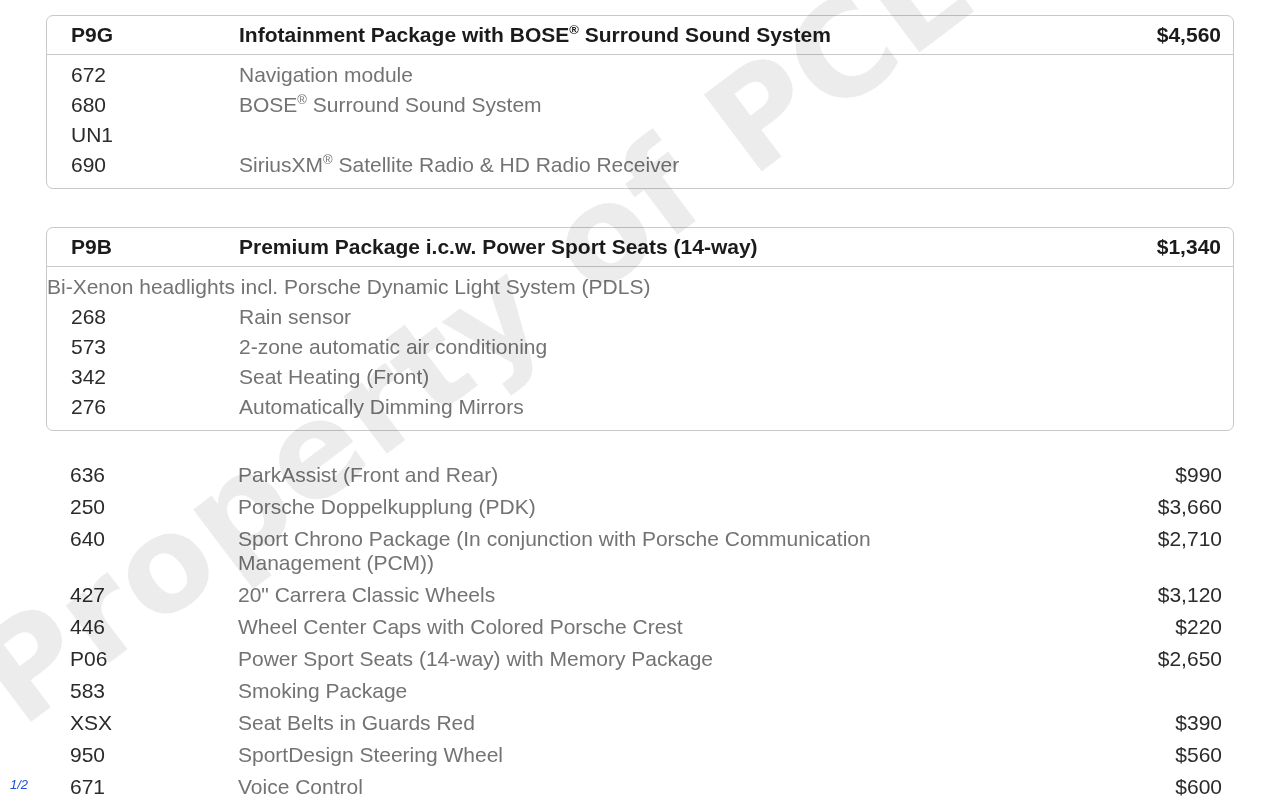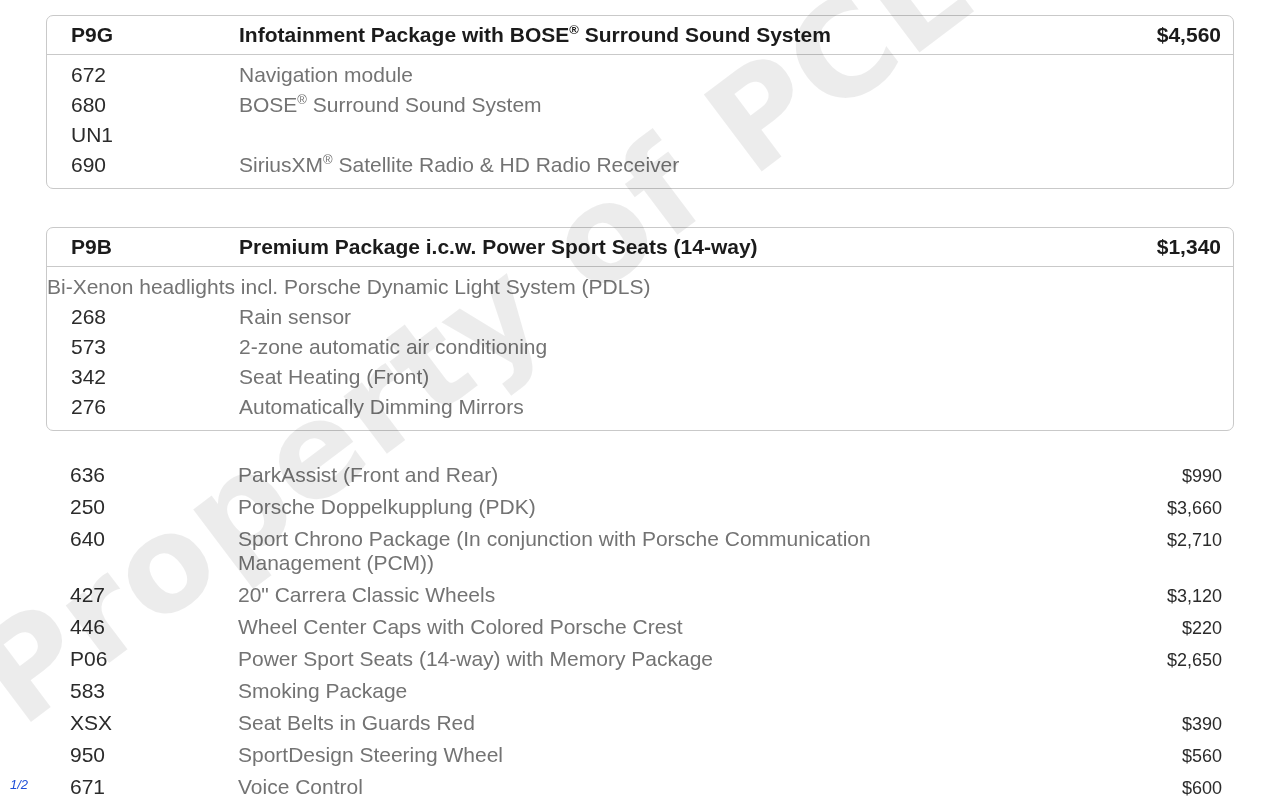--- a/index.html
+++ b/index.html
@@ -65,21 +65,21 @@
   .desc {
     flex: 1 1 auto;
     font-size: 21px;
     color: #737373;
     padding-right: 12px;
   }
   .price {
     width: 150px;
     flex: 0 0 150px;
     text-align: right;
-    font-size: 18px;
+    font-size: 21px;
     color: #2b2b2b;
     padding-right: 12px;
     box-sizing: border-box;
   }
 
   
   .clipped-row {
     height: 11px;
     overflow: hidden;
     display: flex;

